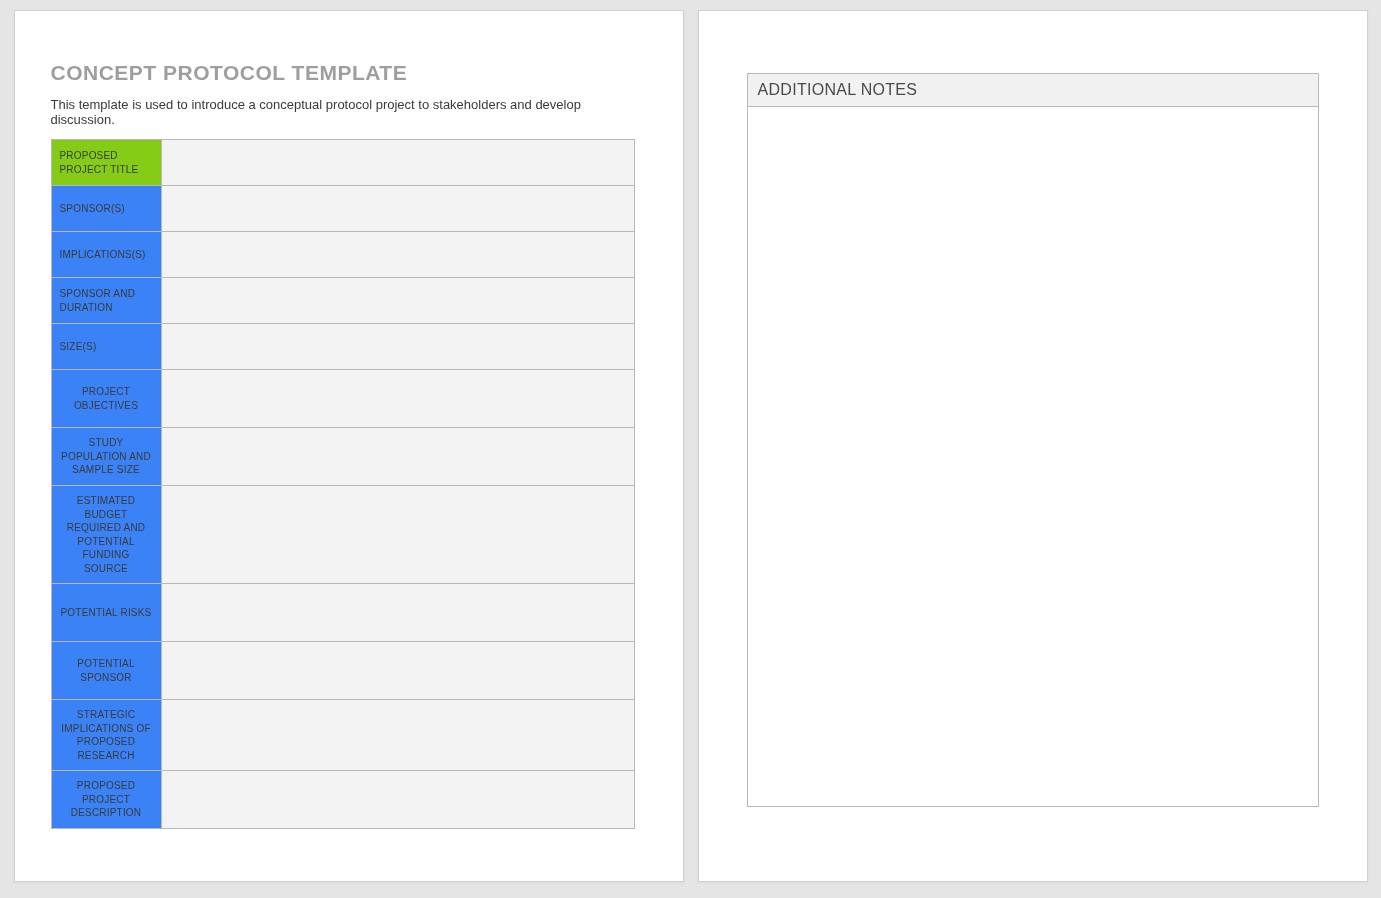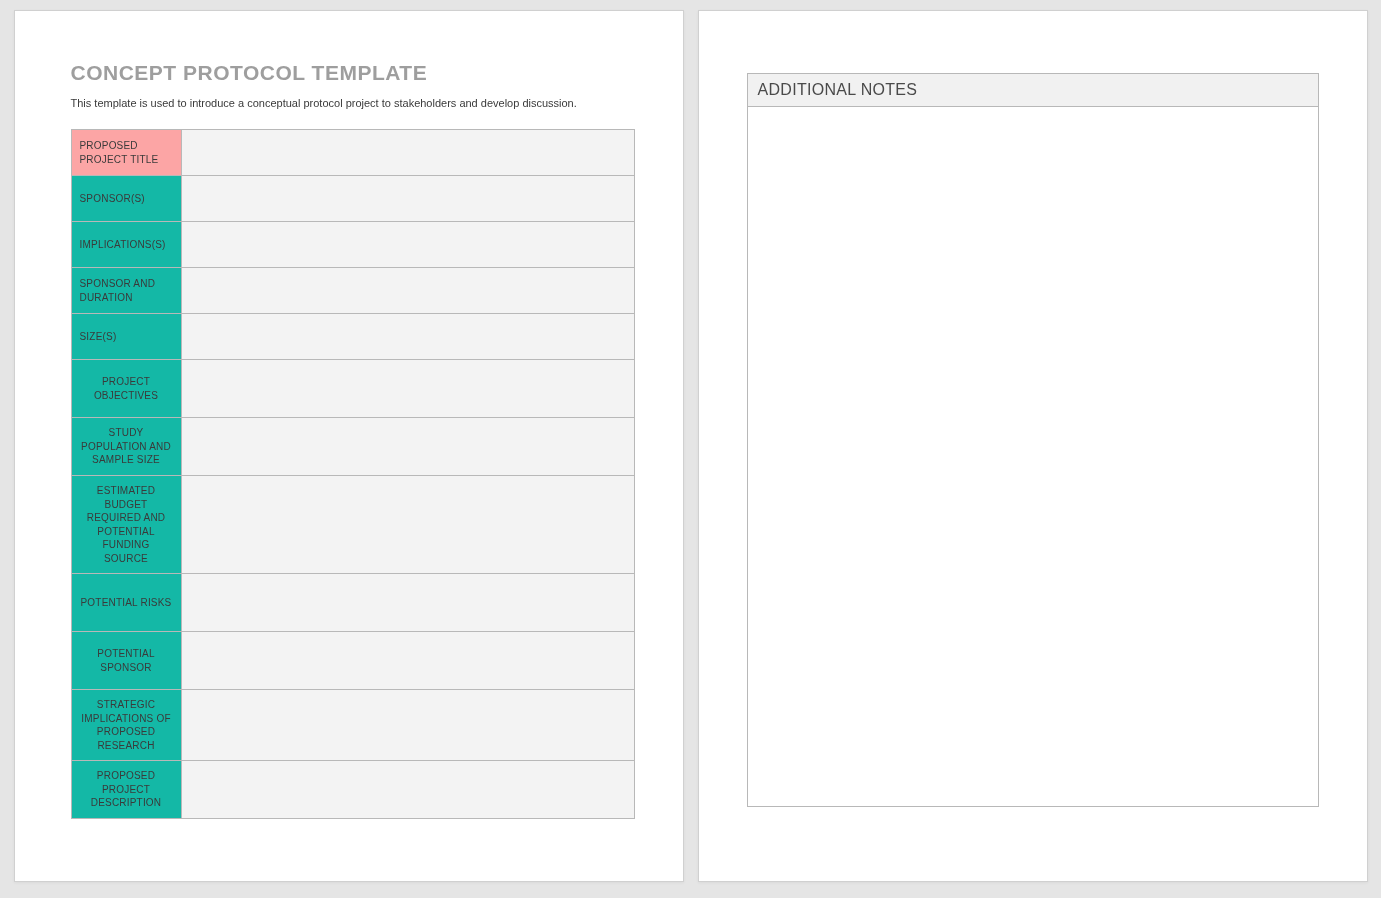--- a/index.html
+++ b/index.html
@@ -14,60 +14,60 @@
       display: flex;
       gap: 14px;
       justify-content: center;
     }
     .page {
       background: #ffffff;
       width: 670px;
       height: 872px;
       border: 1px solid #d0d0d0;
       box-shadow: 0 1px 3px rgba(0,0,0,0.05);
-      padding: 50px 48px 40px 56px;
+      padding: 50px 48px 40px 36px;
     }
     .page-right {
       padding: 62px 48px 40px 48px;
     }
     h1.title {
       font-size: 21px;
       font-weight: bold;
       color: #9e9e9e;
       letter-spacing: 0.5px;
       margin-bottom: 12px;
     }
     .subtitle {
-      font-size: 11px;
+      font-size: 13px;
       color: #3a3a3a;
-      margin-bottom: 20px;
+      margin-bottom: 12px;
     }
     table.form-table {
       width: 100%;
       border-collapse: collapse;
       border: 1px solid #b8b8b8;
     }
     table.form-table td {
       border: 1px solid #b8b8b8;
       font-size: 10px;
       color: #3a3a3a;
       vertical-align: middle;
       padding: 8px 8px;
     }
     table.form-table td.label-cell {
       width: 110px;
-      background: #14b8a6;
+      background: #3b82f6;
       line-height: 1.35;
       letter-spacing: 0.2px;
     }
     table.form-table td.value-cell {
       background: #f3f3f3;
     }
     table.form-table tr.first-row td.label-cell {
-      background: #fca5a5;
+      background: #84cc16;
     }
     .row-short { height: 46px; }
     .row-med   { height: 58px; text-align: center; }
     .row-tall  { height: 63px; text-align: center; }
 
     .notes-table {
       width: 100%;
       border-collapse: collapse;
       border: 1px solid #b8b8b8;
     }

